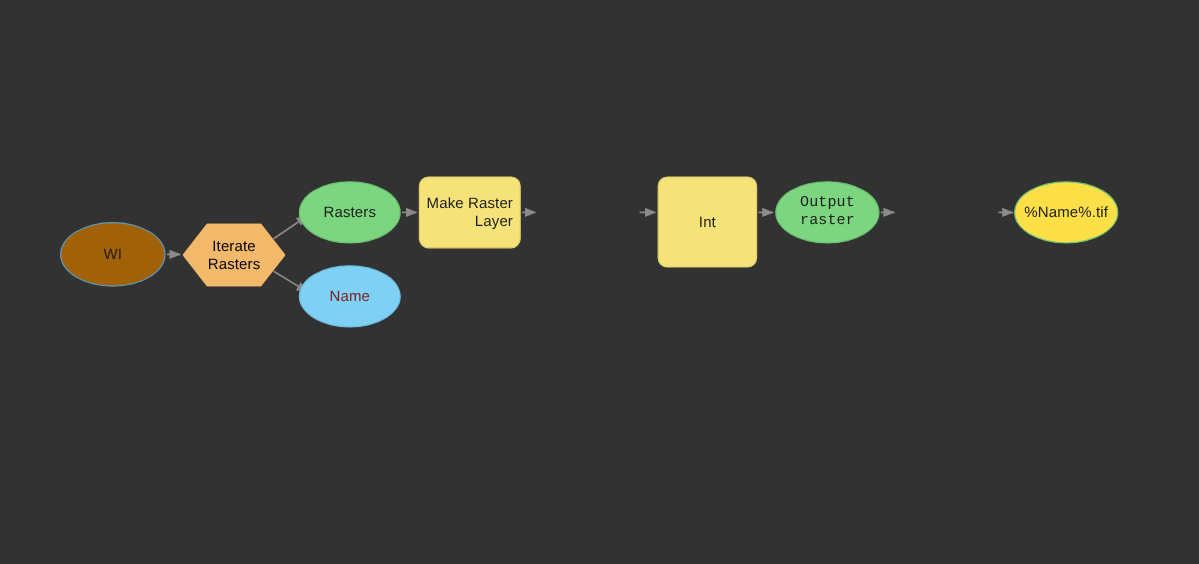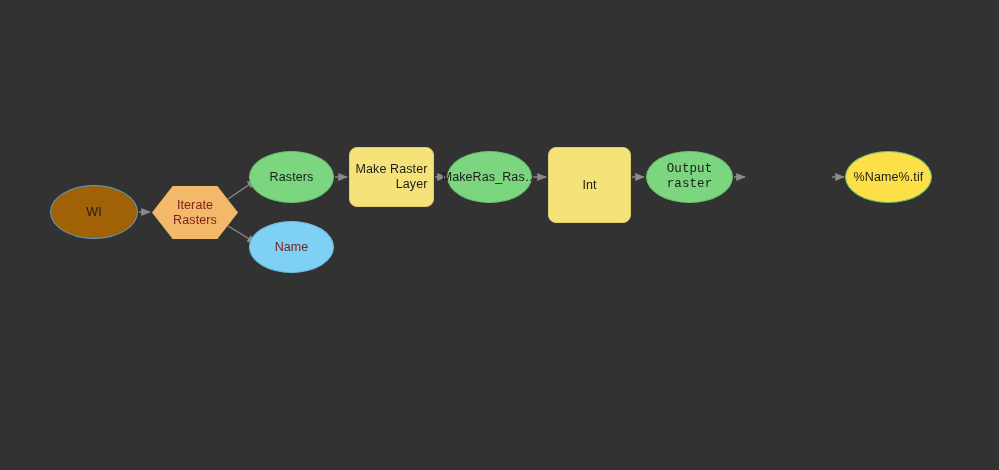--- a/index.html
+++ b/index.html
@@ -65,22 +65,21 @@
       <line x1="228" y1="199" x2="256" y2="180" stroke="#8a8a8a" stroke-width="1.4" marker-end="url(#arrowhead)"></line>
       <line x1="228" y1="226" x2="256" y2="243" stroke="#8a8a8a" stroke-width="1.4" marker-end="url(#arrowhead)"></line>
       <line x1="335" y1="177" x2="347" y2="177" stroke="#8a8a8a" stroke-width="1.4" marker-end="url(#arrowhead)"></line>
       <line x1="435" y1="177" x2="446" y2="177" stroke="#8a8a8a" stroke-width="1.4" marker-end="url(#arrowhead)"></line>
       <line x1="533" y1="177" x2="546" y2="177" stroke="#8a8a8a" stroke-width="1.4" marker-end="url(#arrowhead)"></line>
       <line x1="632" y1="177" x2="644" y2="177" stroke="#8a8a8a" stroke-width="1.4" marker-end="url(#arrowhead)"></line>
       <line x1="734" y1="177" x2="745" y2="177" stroke="#8a8a8a" stroke-width="1.4" marker-end="url(#arrowhead)"></line>
       <line x1="832" y1="177" x2="844" y2="177" stroke="#8a8a8a" stroke-width="1.4" marker-end="url(#arrowhead)"></line>
     </svg>
 <div class="node ellipse" style="left: 50px; top: 185px; width: 88px; height: 54px; background: #a16207; color: rgb(28, 28, 28); border: 1px solid rgb(91, 157, 194);"><span class="node-label">WI</span></div>
-    <div class="node hexagon" style="left: 152px; top: 186px; width: 86px; height: 53px; background: rgb(242, 185, 107); color: #7f1d1d;"><span class="node-label">Iterate Rasters</span></div>
+    <div class="node hexagon" style="left: 152px; top: 186px; width: 86px; height: 53px; background: rgb(242, 185, 107); color: #000000;"><span class="node-label">Iterate Rasters</span></div>
     <div class="node ellipse" style="left: 249px; top: 151px; width: 85px; height: 52px; background: rgb(123, 214, 127); color: rgb(28, 28, 28); border: 1px solid rgb(108, 194, 112);"><span class="node-label">Rasters</span></div>
     <div class="node ellipse" style="left: 249px; top: 221px; width: 85px; height: 52px; background: rgb(127, 208, 245); color: #7f1d1d; border: 1px solid rgb(111, 189, 224);"><span class="node-label">Name</span></div>
     <div class="node rect" style="left: 349px; top: 147px; width: 85px; height: 60px; background: rgb(245, 227, 122); color: rgb(28, 28, 28); border: 1px solid rgb(222, 208, 108); text-align: right;"><span class="node-label">Make Raster
 Layer</span></div>
-    <div class="node ellipse" style="left: 447px; top: 151px; width: 85px; height: 52px; background: rgb(123, 214, 127); color: rgb(28, 28, 28); border: 1px solid rgb(108, 194, 112);"><span class="node-label">MakeRas_Ras…</span></div>
     <div class="node rect" style="left: 548px; top: 147px; width: 83px; height: 76px; background: rgb(245, 227, 122); color: rgb(28, 28, 28); border: 1px solid rgb(222, 208, 108);"><span class="node-label">Int</span></div>
     <div class="node ellipse" style="left: 646px; top: 151px; width: 87px; height: 52px; background: rgb(123, 214, 127); color: rgb(28, 28, 28); border: 1px solid rgb(108, 194, 112); font-family: Liberation Mono, monospace;"><span class="node-label">Output raster</span></div>
     <div class="node ellipse" style="left: 845px; top: 151px; width: 87px; height: 52px; background: #fde047; color: rgb(28, 28, 28); border: 1px solid rgb(108, 194, 112);"><span class="node-label">%Name%.tif</span></div>
   </div>
 
 </body></html>

